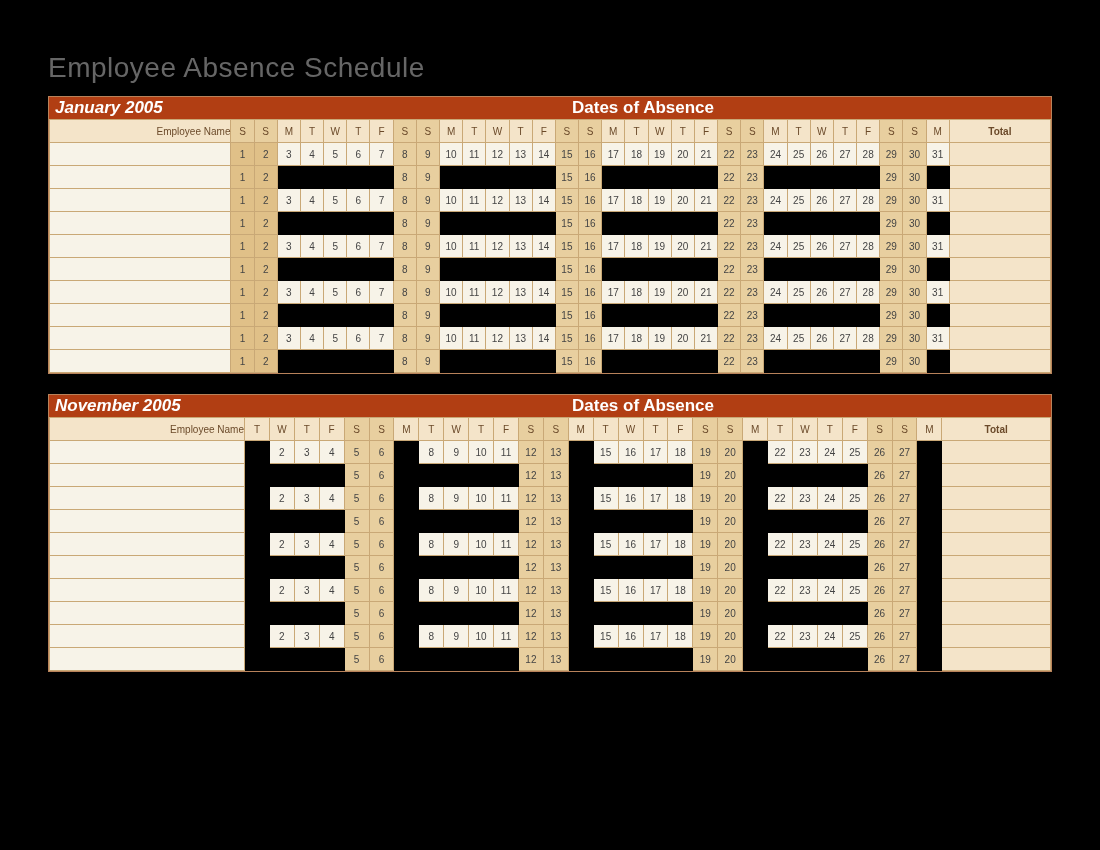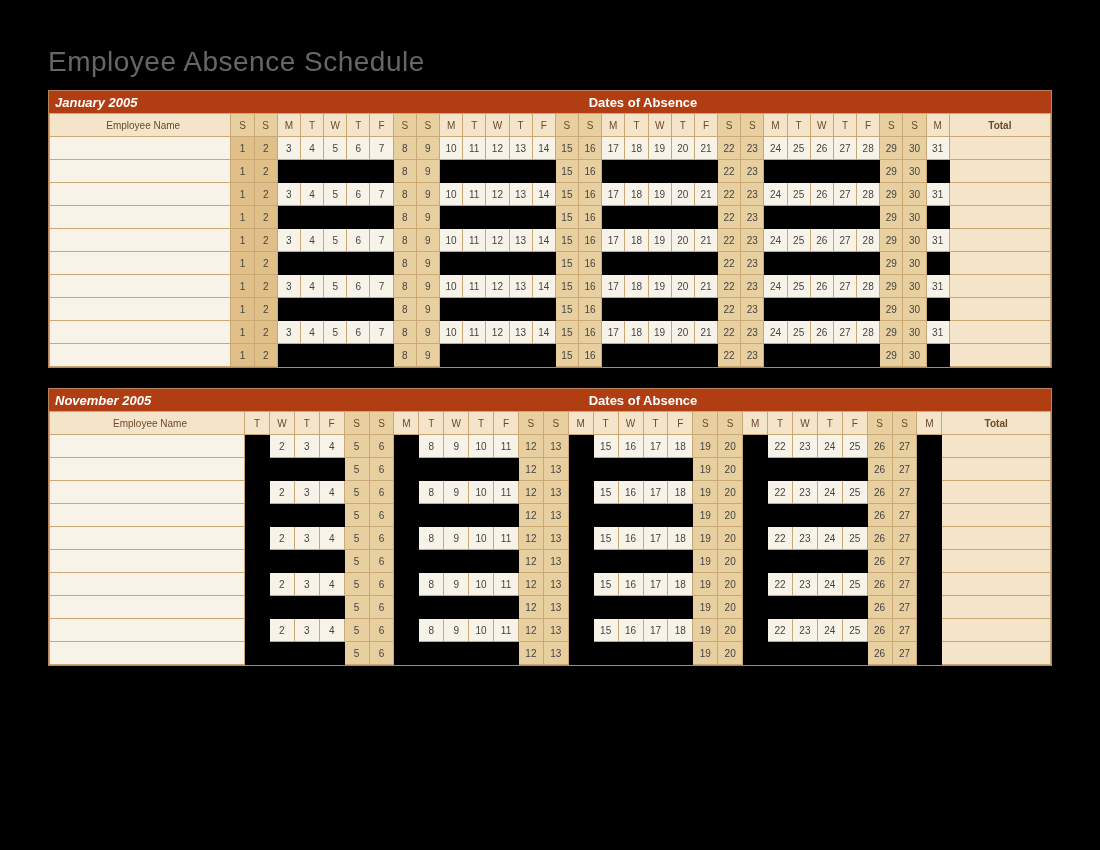--- a/index.html
+++ b/index.html
@@ -1,25 +1,25 @@
 <!DOCTYPE html>
 <html><head>
 <meta charset="utf-8">
 <style>
   html,body{margin:0;padding:0;background:#000;width:1100px;height:850px;font-family:'Century Gothic','Futura',sans-serif;color:#333;}
   .page{padding:42px 48px 40px 48px;}
-  h1{font-size:28px;font-weight:300;color:#666;margin:4px 0 12px 0;letter-spacing:.5px;}
+  h1{font-size:28px;font-weight:300;color:#666;margin:10px 0 12px 0;letter-spacing:.5px;}
   .month-block{border:1px solid #b8825a;margin-bottom:20px;}
-  .month-header{background:#b13e13;color:#fff;font-size:13px;display:flex;align-items:center;height:22px;}
+  .month-header{background:#b13e13;color:#fff;font-size:17px;display:flex;align-items:center;height:22px;}
   .month-name{font-style:italic;font-weight:bold;padding-left:6px;min-width:180px;}
   .absence-title{flex:1;text-align:center;font-weight:bold;}
   table{border-collapse:collapse;width:100%;table-layout:fixed;}
   th,td{padding:0;margin:0;height:22px;font-size:10px;text-align:center;font-weight:normal;}
   th{background:#f4e4c9;border:1px solid #c9a876;color:#6b4a2a;}
-  th.name-col{width:180px;text-align:center;padding-left:6px;}
+  th.name-col{width:180px;text-align:right;padding-left:6px;}
   th.dow{font-size:10px;}
   th.total-col{width:90px;font-weight:bold;}
   td{border:1px solid #c9a876;background:#f7f3e8;color:#444;}
   td.name-cell{background:#f7f3e8;width:180px;text-align:left;}
   td.total-cell{background:#f4e4c9;width:90px;}
   td.sat, th.sat{background:#e8cf9f;}
   td.sun, th.sun{background:#e8cf9f;}
   td.first-weekend{background:#e0c088;}
   td.blk{background:#000;border:1px solid #000;}
   .row-even td.name-cell{background:#f7f3e8;}

